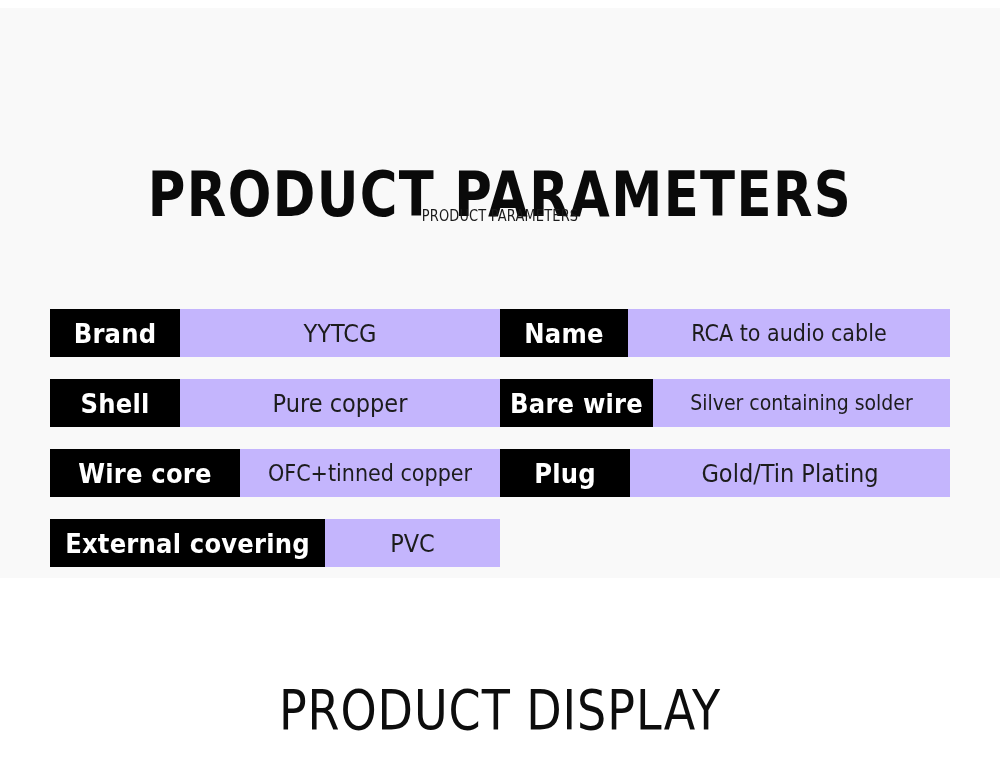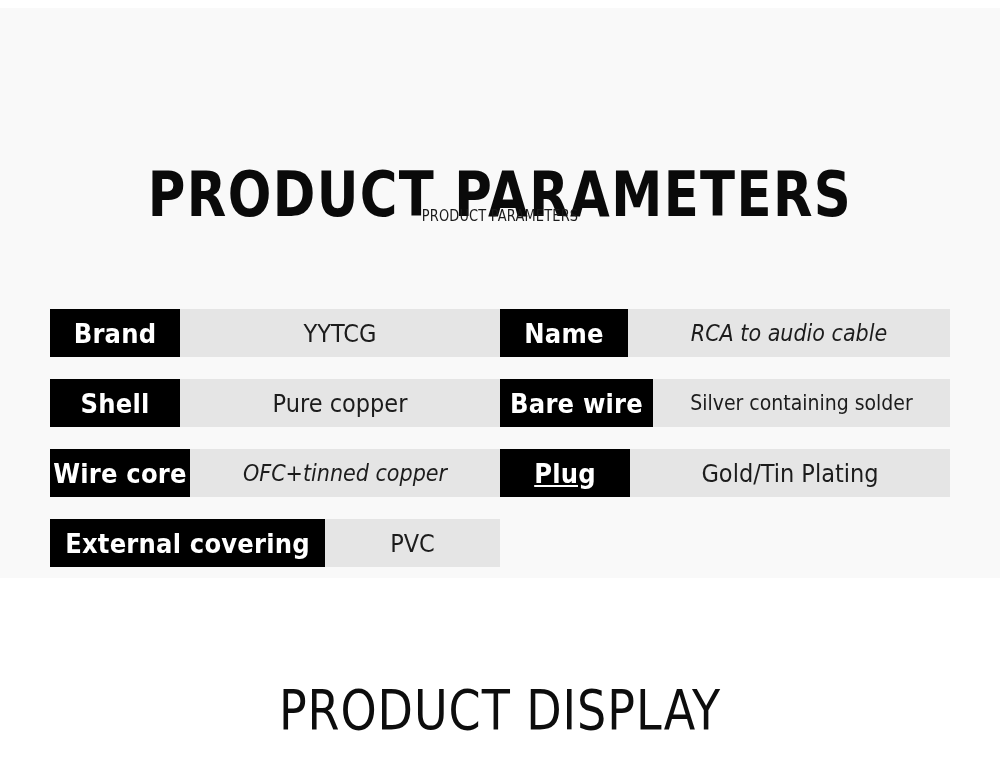--- a/index.html
+++ b/index.html
@@ -100,48 +100,48 @@
     align-items: center;
     justify-content: center;
     box-sizing: border-box;
     padding: 0 6px;
     flex: 0 0 auto;
     white-space: nowrap;
     letter-spacing: 0.2px;
   }
 
   .spec-value {
-    background: #e5e5e5;
+    background: #c4b5fd;
     color: #1c1c1c;
     font-family: "Liberation Sans Narrow", "DejaVu Sans Condensed", "Liberation Sans", sans-serif;
     font-weight: normal;
     font-size: 25px;
     display: flex;
     align-items: center;
     justify-content: center;
     box-sizing: border-box;
     padding: 16px 4px;
     flex: 1 1 auto;
     white-space: nowrap;
     overflow: hidden;
   }
 
   
   .lw-brand    { width: 130px; }
   .lw-name     { width: 128px; }
   .lw-shell    { width: 130px; }
   .lw-barewire { width: 153px; }
-  .lw-wirecore { width: 140px; }
-  .lw-plug     { width: 130px; text-decoration: underline; }
+  .lw-wirecore { width: 190px; }
+  .lw-plug     { width: 130px; }
   .lw-external { width: 275px; }
   .lw-warranty { width: 155px; }
 
   
   .vf-small  { font-size: 21px; }
-  .vf-medium { font-size: 23px; font-style: italic; }
+  .vf-medium { font-size: 23px; }
 
   
   .display-section {
     position: absolute;
     left: 0;
     top: 578px;
     width: 1000px;
     height: 181px;
     background: #ffffff;
   }

